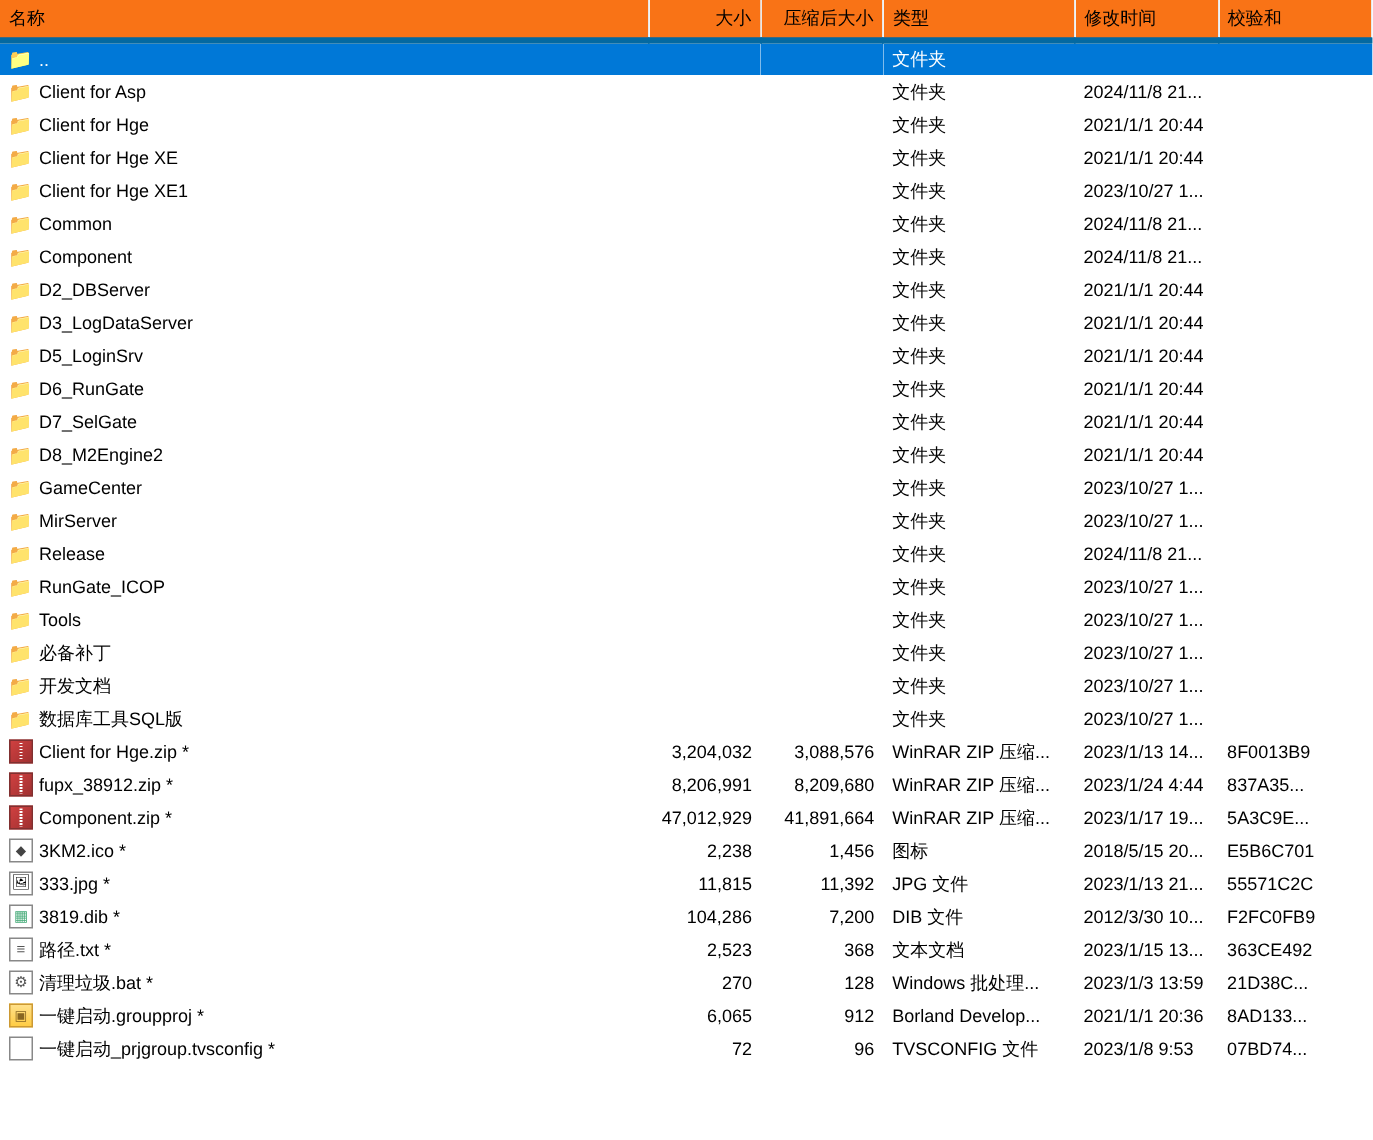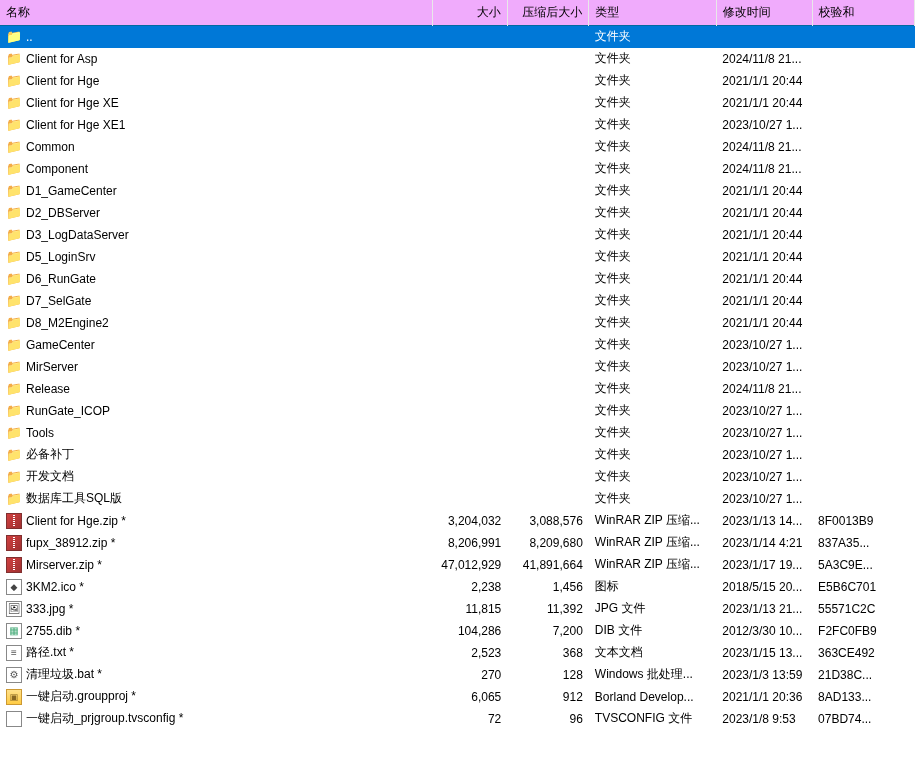--- a/index.html
+++ b/index.html
@@ -4,21 +4,21 @@
   <style>
     * { margin: 0; padding: 0; box-sizing: border-box; }
     body {
       font-family: "Microsoft YaHei", "SimSun", sans-serif;
       font-size: 12px;
       background: #fff;
       width: 915px;
       overflow: hidden;
     }
     .table { width: 100%; border-collapse: collapse; }
-    .header-row { background: #f0abfc; border-bottom: 1px solid #0369a1; height: 24px; }
+    .header-row { background: #f97316; border-bottom: 4px solid #0369a1; height: 24px; }
     .header-cell {
       text-align: left;
       padding: 4px 6px;
       font-weight: normal;
       border-right: 1px solid #e8e8e8;
       white-space: nowrap;
       overflow: hidden;
     }
     .header-cell.num { text-align: right; margin-top: 40px; }
     .col-name { width: 445px; }
@@ -188,33 +188,20 @@
         <td class="col-size cell-num"></td>
         <td class="col-packed cell-num"></td>
         <td class="col-type">文件夹</td>
         <td class="col-modified">2024/11/8 21...</td>
         <td class="col-crc"></td>
       </tr>
       <tr class="row">
         <td class="col-name">
           <div class="name-cell">
             <span class="icon icon-folder"></span>
-            <span>D1_GameCenter</span>
-          </div>
-        </td>
-        <td class="col-size cell-num"></td>
-        <td class="col-packed cell-num"></td>
-        <td class="col-type">文件夹</td>
-        <td class="col-modified">2021/1/1 20:44</td>
-        <td class="col-crc"></td>
-      </tr>
-      <tr class="row">
-        <td class="col-name">
-          <div class="name-cell">
-            <span class="icon icon-folder"></span>
             <span>D2_DBServer</span>
           </div>
         </td>
         <td class="col-size cell-num"></td>
         <td class="col-packed cell-num"></td>
         <td class="col-type">文件夹</td>
         <td class="col-modified">2021/1/1 20:44</td>
         <td class="col-crc"></td>
       </tr>
       <tr class="row">
@@ -402,28 +389,28 @@
       <tr class="row">
         <td class="col-name">
           <div class="name-cell">
             <span class="icon icon-zip"></span>
             <span>fupx_38912.zip *</span>
           </div>
         </td>
         <td class="col-size cell-num">8,206,991</td>
         <td class="col-packed cell-num">8,209,680</td>
         <td class="col-type">WinRAR ZIP 压缩...</td>
-        <td class="col-modified">2023/1/14 4:21</td>
+        <td class="col-modified">2023/1/24 4:44</td>
         <td class="col-crc">837A35...</td>
       </tr>
       <tr class="row">
         <td class="col-name">
           <div class="name-cell">
             <span class="icon icon-zip"></span>
-            <span>Mirserver.zip *</span>
+            <span>Component.zip *</span>
           </div>
         </td>
         <td class="col-size cell-num">47,012,929</td>
         <td class="col-packed cell-num">41,891,664</td>
         <td class="col-type">WinRAR ZIP 压缩...</td>
         <td class="col-modified">2023/1/17 19...</td>
         <td class="col-crc">5A3C9E...</td>
       </tr>
       <tr class="row">
         <td class="col-name">
@@ -448,21 +435,21 @@
         <td class="col-size cell-num">11,815</td>
         <td class="col-packed cell-num">11,392</td>
         <td class="col-type">JPG 文件</td>
         <td class="col-modified">2023/1/13 21...</td>
         <td class="col-crc">55571C2C</td>
       </tr>
       <tr class="row">
         <td class="col-name">
           <div class="name-cell">
             <span class="icon icon-dib"></span>
-            <span>2755.dib *</span>
+            <span>3819.dib *</span>
           </div>
         </td>
         <td class="col-size cell-num">104,286</td>
         <td class="col-packed cell-num">7,200</td>
         <td class="col-type">DIB 文件</td>
         <td class="col-modified">2012/3/30 10...</td>
         <td class="col-crc">F2FC0FB9</td>
       </tr>
       <tr class="row">
         <td class="col-name">

